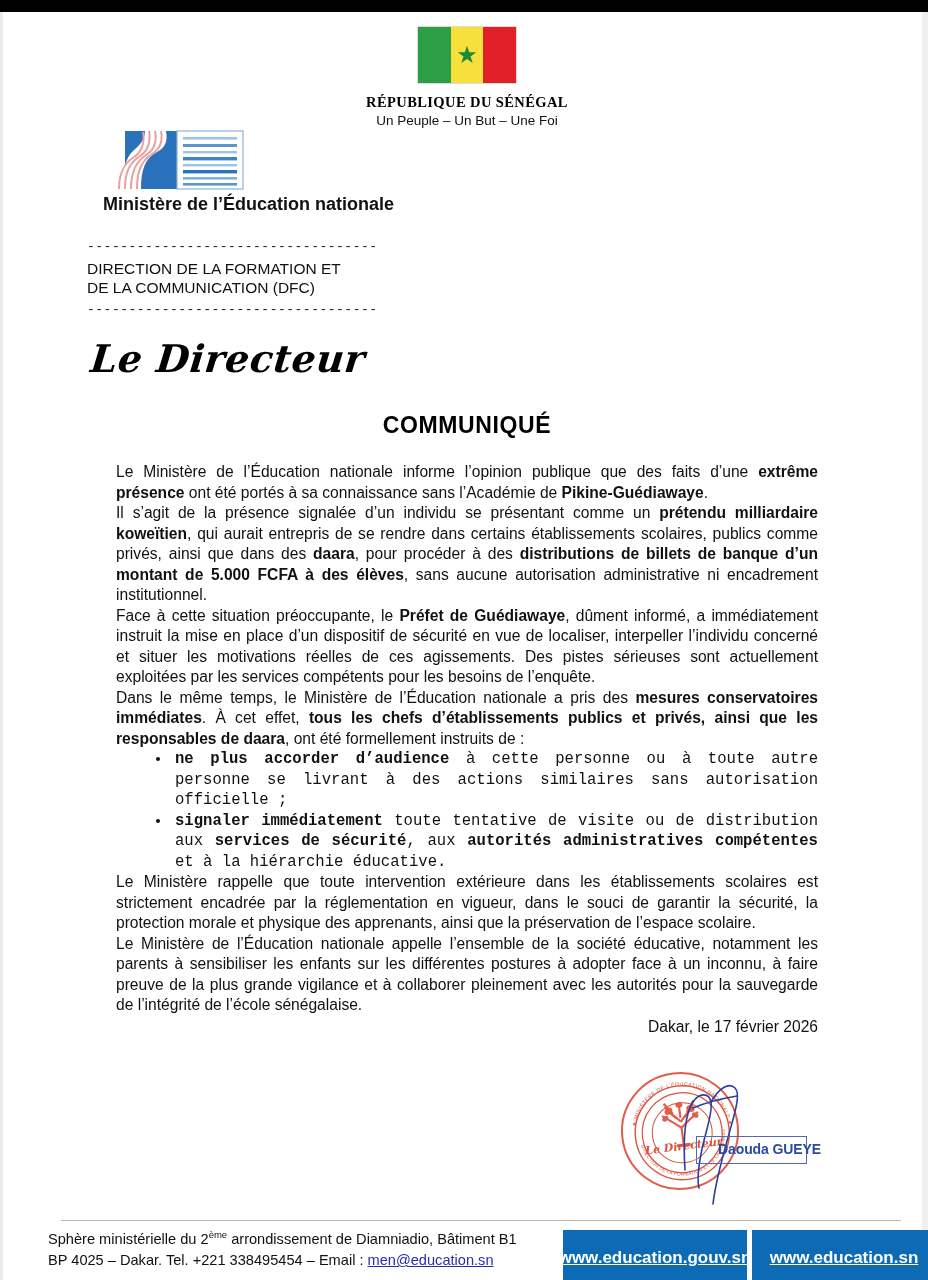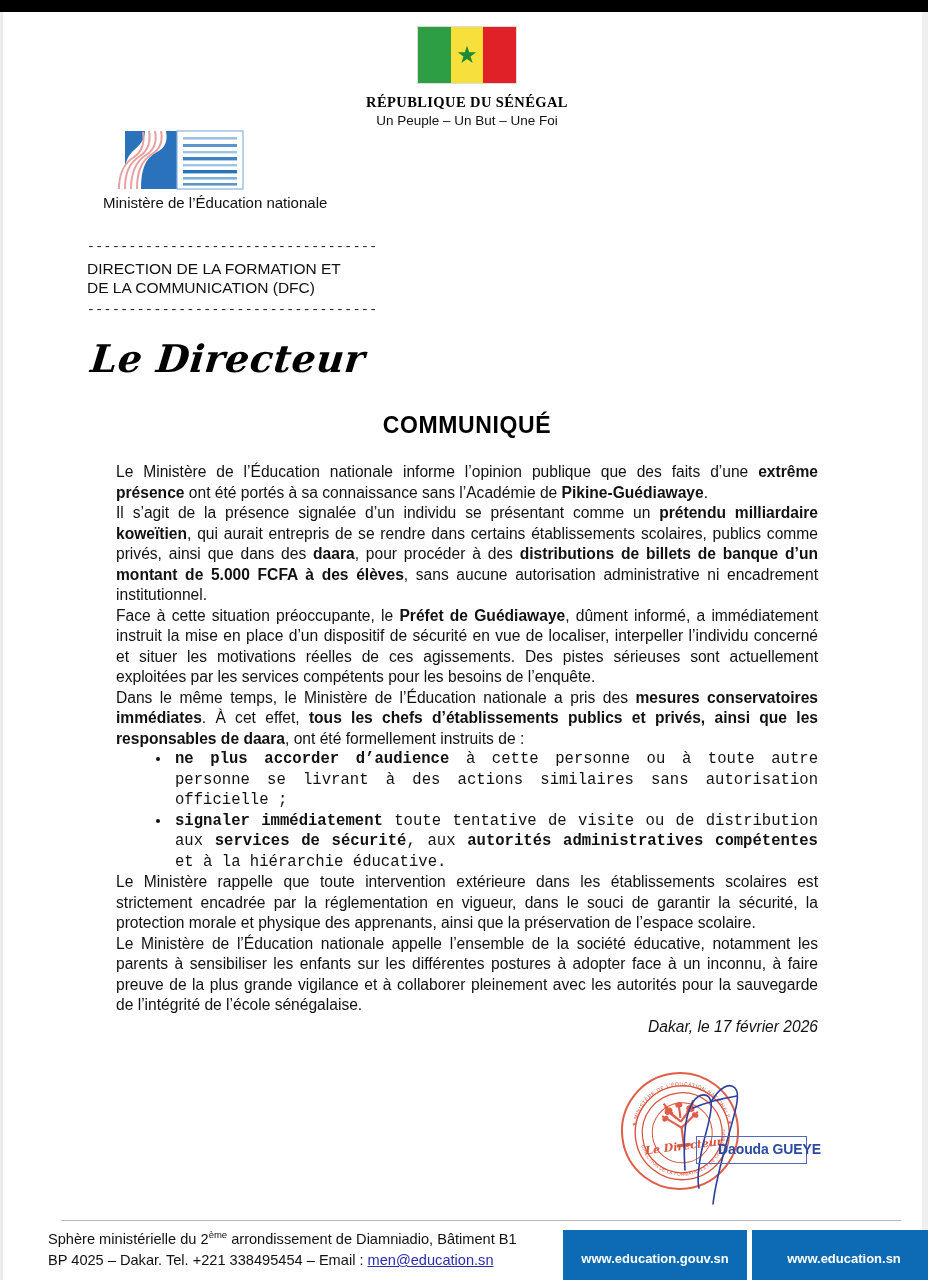--- a/index.html
+++ b/index.html
@@ -88,22 +88,22 @@
     left: 100px;
     width: 300px;
   }
   .ministry-logo {
     width: 138px;
     height: 60px;
     position: relative;
     margin-left: 8px;
   }
   .ministry-caption {
-    font-size: 15px;
-    font-weight: normal;
+    font-size: 18px;
+    font-weight: bold;
     color: #111;
     margin-top: 4px;
     white-space: nowrap;
   }
 
   
   .direction-block {
     position: absolute;
     top: 228px;
     left: 84px;
@@ -182,21 +182,20 @@
 
   
   .date-line {
     position: absolute;
     top: 1006px;
     left: 113px;
     width: 702px;
     text-align: right;
     font-size: 15.6px;
     color: #111;
-    font-style: italic;
   }
 
   
   .sig-area {
     position: absolute;
     top: 1050px;
     left: 600px;
     width: 240px;
     height: 150px;
   }
@@ -288,22 +287,23 @@
     background: #0d6bb5;
     width: 184px;
     height: 56px;
     display: flex;
     align-items: center;
     justify-content: center;
     overflow: hidden;
   }
   .url-box span {
     color: #ffffff;
-    font-size: 13px;
-    font-weight: bold;
+    font-size: 17px;
+    font-weight: bold;
+    text-decoration: underline;
     white-space: nowrap;
   }
 </style>
 </head>
 <body>
 
 <div class="top-band"></div>
 
 <div class="page">
 

